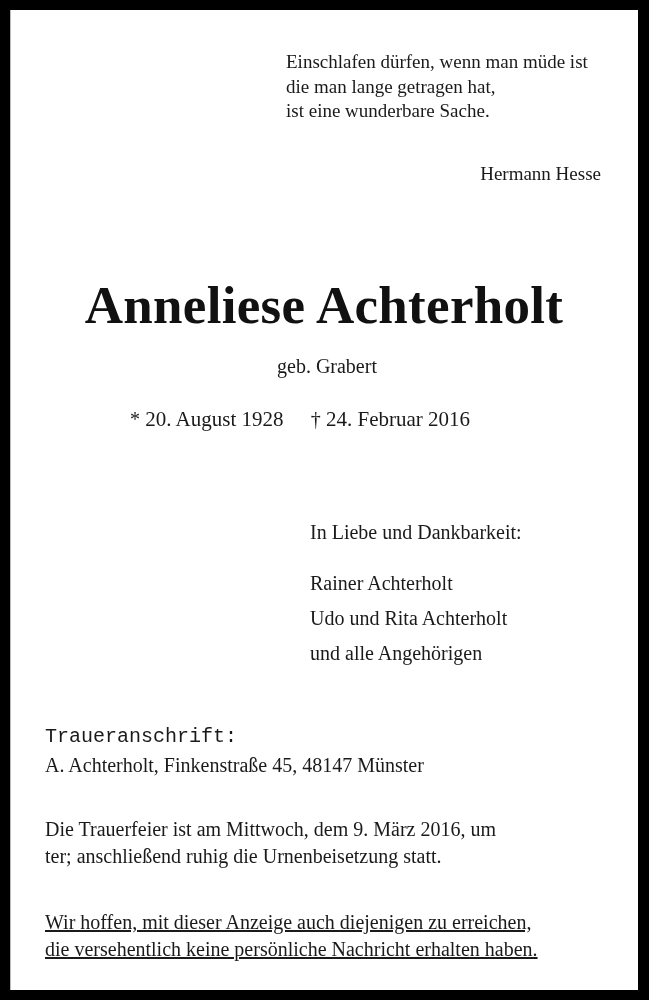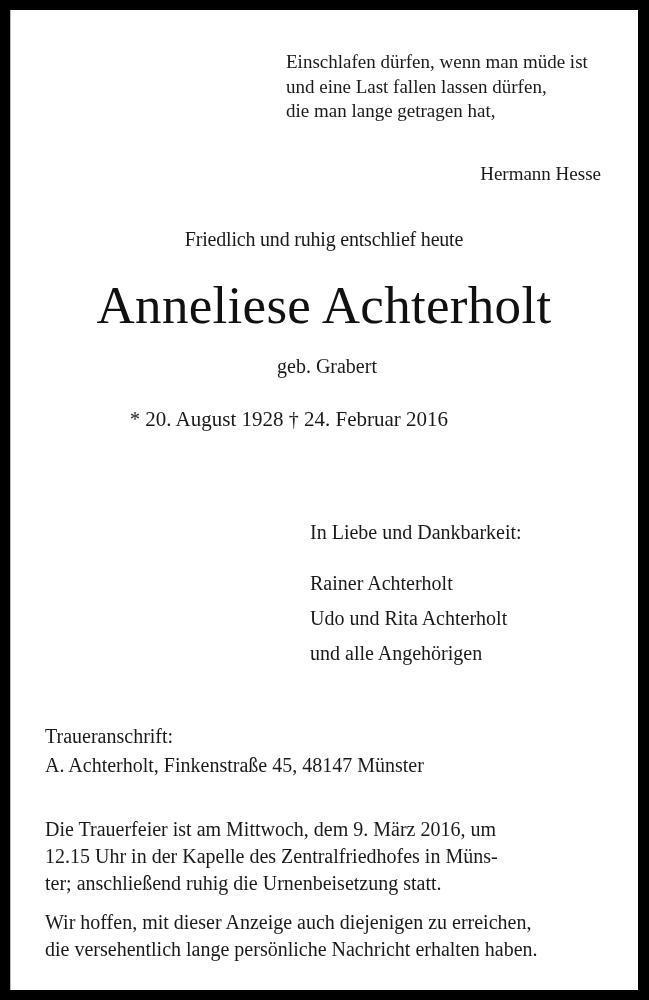--- a/index.html
+++ b/index.html
@@ -51,91 +51,93 @@
       letter-spacing: -0.2px;
     }
     .deceased-name {
       left: 0;
       width: 628px;
       top: 265px;
       text-align: center;
       font-size: 53px;
       letter-spacing: 0.3px;
       color: #111;
+      font-weight: bold;
     }
     .maiden-name {
       left: 0;
       width: 628px;
       top: 345px;
       text-align: center;
       font-size: 20px;
       padding-left: 6px;
       box-sizing: border-box;
     }
     .dates {
       left: 120px;
       top: 397px;
       font-size: 21px;
     }
-    .dates .birth { }
+    .dates .birth { margin-right: 22px; }
     .dates .sym { font-size: 20px; }
     
     .mourners-intro {
       left: 300px;
       top: 511px;
       font-size: 20px;
     }
     .mourners {
       left: 300px;
       top: 556px;
       font-size: 20px;
       line-height: 35px;
     }
     .mourners span { display: block; }
     
     .address-label {
       left: 35px;
       top: 715px;
       font-size: 20px;
+      font-family: Liberation Mono, monospace;
     }
     .address {
       left: 35px;
       top: 744px;
       font-size: 20px;
     }
     
     .ceremony {
       left: 35px;
       top: 806px;
       width: 556px;
       font-size: 20px;
       line-height: 27px;
     }
     .ceremony span { display: block; }
     .closing {
       left: 35px;
       top: 899px;
       font-size: 20px;
       line-height: 27px;
+      text-decoration: underline;
     }
     .closing span { display: block; }
   </style>
 </head>
 <body>
 
 <div class="frame">
 
   <div class="abs quote">
     <span class="quote-line">Einschlafen dürfen, wenn man müde ist</span>
-    <span class="quote-line">und eine Last fallen lassen dürfen,</span>
     <span class="quote-line">die man lange getragen hat,</span>
+    <span class="quote-line">ist eine wunderbare Sache.</span>
   </div>
   <div class="abs quote-author">Hermann Hesse</div>
 
-  <div class="abs intro">Friedlich und ruhig entschlief heute</div>
 
   <div class="abs deceased-name">Anneliese Achterholt</div>
 
   <div class="abs maiden-name">geb. Grabert</div>
 
   <div class="abs dates">
     <span class="birth">
       <span class="sym">*</span>
       <span>20. August 1928</span>
     </span>
@@ -151,22 +153,21 @@
     <span>Rainer Achterholt</span>
     <span>Udo und Rita Achterholt</span>
     <span>und alle Angehörigen</span>
   </div>
 
   <div class="abs address-label">Traueranschrift:</div>
   <div class="abs address">A. Achterholt, Finkenstraße 45, 48147 Münster</div>
 
   <div class="abs ceremony">
     <span>Die Trauerfeier ist am Mittwoch, dem 9. März 2016, um</span>
-    <span>12.15 Uhr in der Kapelle des Zentralfriedhofes in Müns-</span>
     <span>ter; anschließend ruhig die Urnenbeisetzung statt.</span>
   </div>
 
   <div class="abs closing">
     <span>Wir hoffen, mit dieser Anzeige auch diejenigen zu erreichen,</span>
-    <span>die versehentlich lange persönliche Nachricht erhalten haben.</span>
+    <span>die versehentlich keine persönliche Nachricht erhalten haben.</span>
   </div>
 
 </div>
 
 </body></html>

